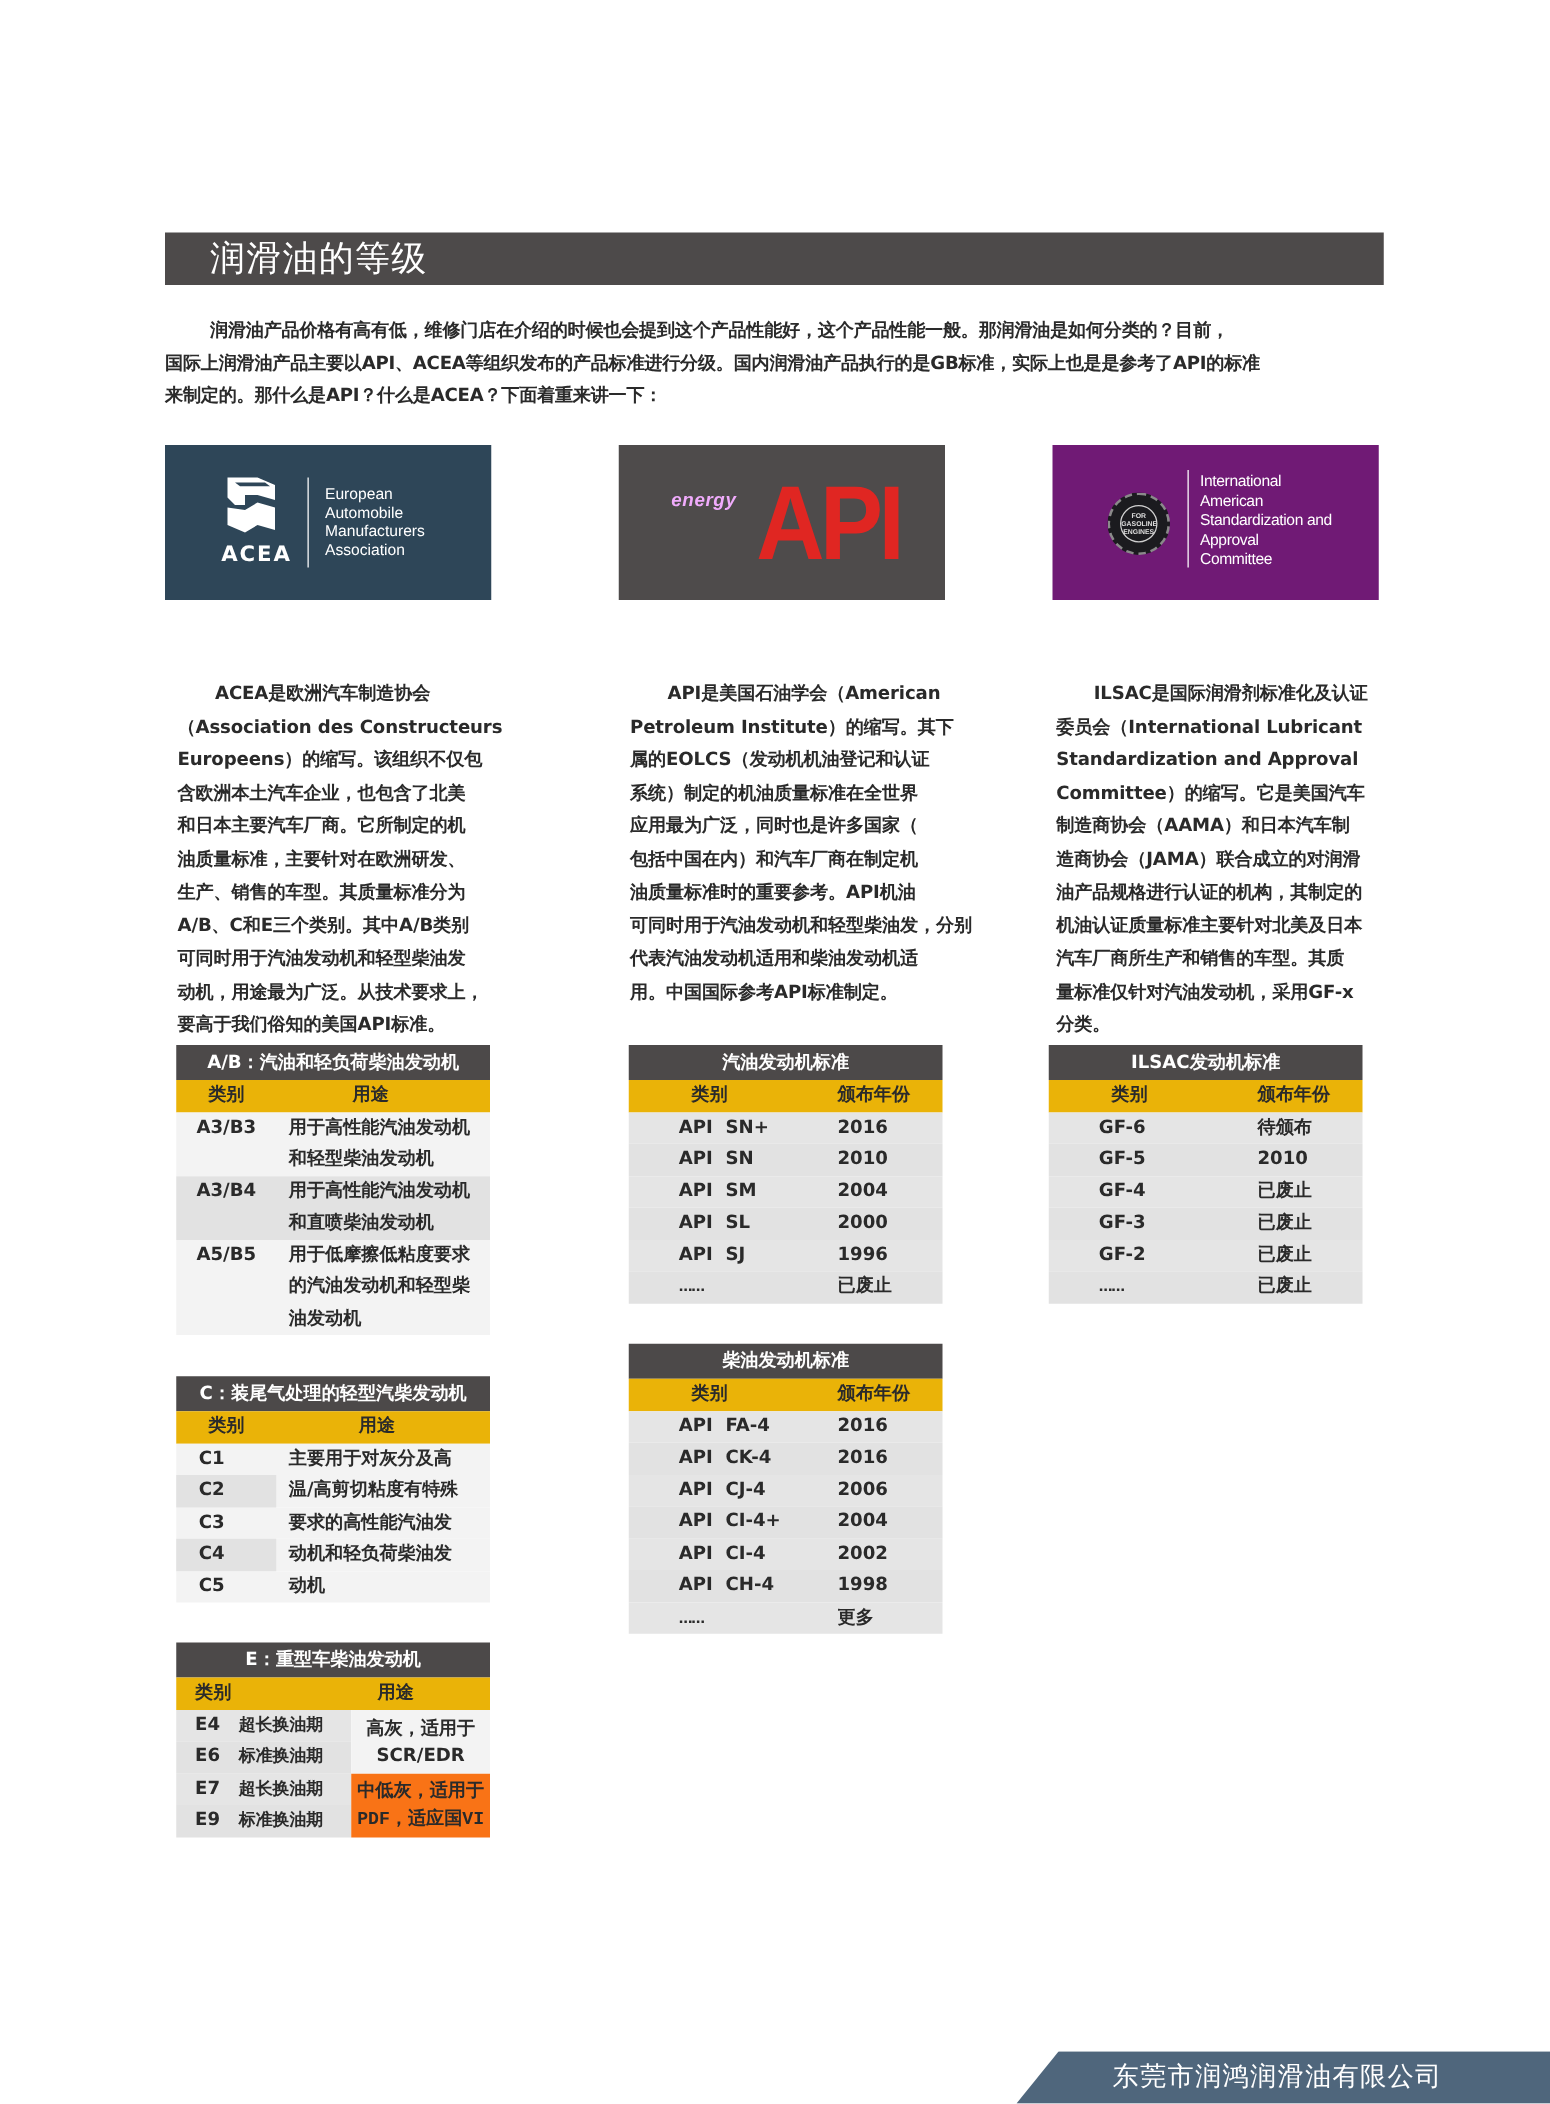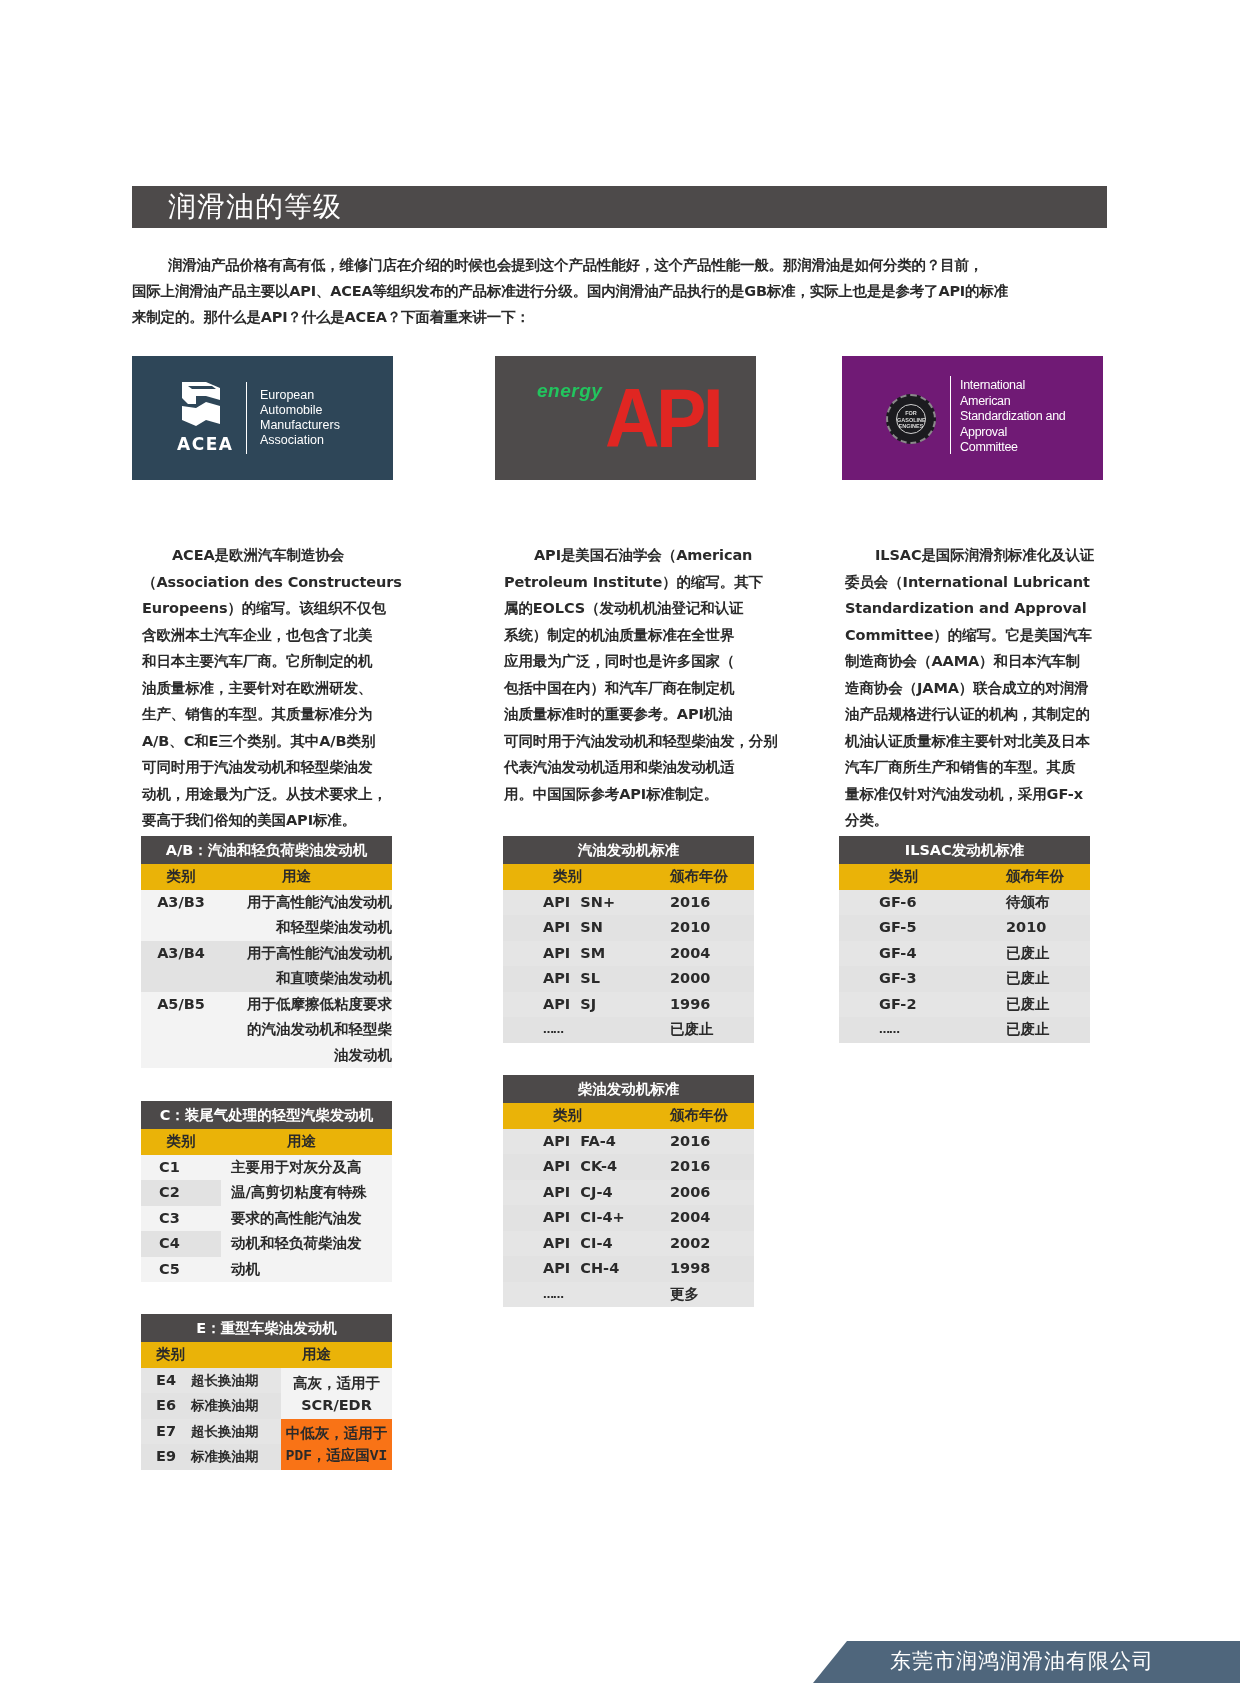--- a/index.html
+++ b/index.html
@@ -43,22 +43,22 @@
     font-size: 17px; font-weight: bold; letter-spacing: 1.5px;
   }
   .acea-divider { position: absolute; left: 114px; top: 26px; width: 1px; height: 72px; background: #ffffff; }
   .acea-lines {
     position: absolute; left: 128px; top: 32px; color: #fff;
     font-size: 12.5px; line-height: 15px; font-family: "Liberation Sans", sans-serif;
   }
   .acea-lines div { white-space: nowrap; }
 
   .api-energy {
-    position: absolute; left: 42px; top: 24px; color: #22c55e;
-    font-size: 19px; font-style: italic; font-weight: bold;
+    position: absolute; left: 42px; top: 36px; color: #f0abfc;
+    font-size: 15px; font-style: italic; font-weight: bold;
     font-family: "Liberation Sans", sans-serif; letter-spacing: 0.5px;
   }
   .api-word {
     position: absolute; left: 110px; top: 14px; color: #e02622;
     font-size: 84px; line-height: 96px; font-weight: bold;
     font-family: "Liberation Sans", sans-serif; letter-spacing: -4px;
     transform: scaleX(0.9); transform-origin: left top;
   }
 
   .ilsac-seal {
@@ -100,21 +100,21 @@
   }
   .tbl .t-cols { height: 25.5px; line-height: 25.5px; background: #eab308; display: flex; }
   .tbl .t-row { height: 25.5px; line-height: 25.5px; display: flex; }
   .tbl .t-row.odd { background: #e5e5e5; }
   .tbl .t-row.even { background: #e2e2e2; }
   .tbl .c1 { flex: 0 0 auto; }
   .tbl .c2 { flex: 1 1 auto; }
 
   .tbl-ab { left: 141px; top: 836px; }
   .tbl-ab .c1 { width: 80px; text-align: center; }
-  .tbl-ab .c2 { padding-left: 10px; text-align: right; }
+  .tbl-ab .c2 { padding-left: 10px; text-align: left; }
   .tbl-ab .t-cols .c2 { text-align: center; padding-left: 0; padding-right: 20px; }
   .tbl-ab .multi { display: flex; }
   .tbl-ab .multi .c1 { line-height: 25.5px; }
   .tbl-ab .multi .c2 { line-height: 25.5px; }
 
   .tbl-c { left: 141px; top: 1101px; }
   .tbl-c .c1 { width: 80px; padding-left: 18px; box-sizing: border-box; }
   .tbl-c .t-cols .c1 { text-align: center; padding-left: 0; }
   .tbl-c .t-cols .c2 { text-align: center; padding-right: 20px; }
   .tbl-c .c2 { padding-left: 10px; }

